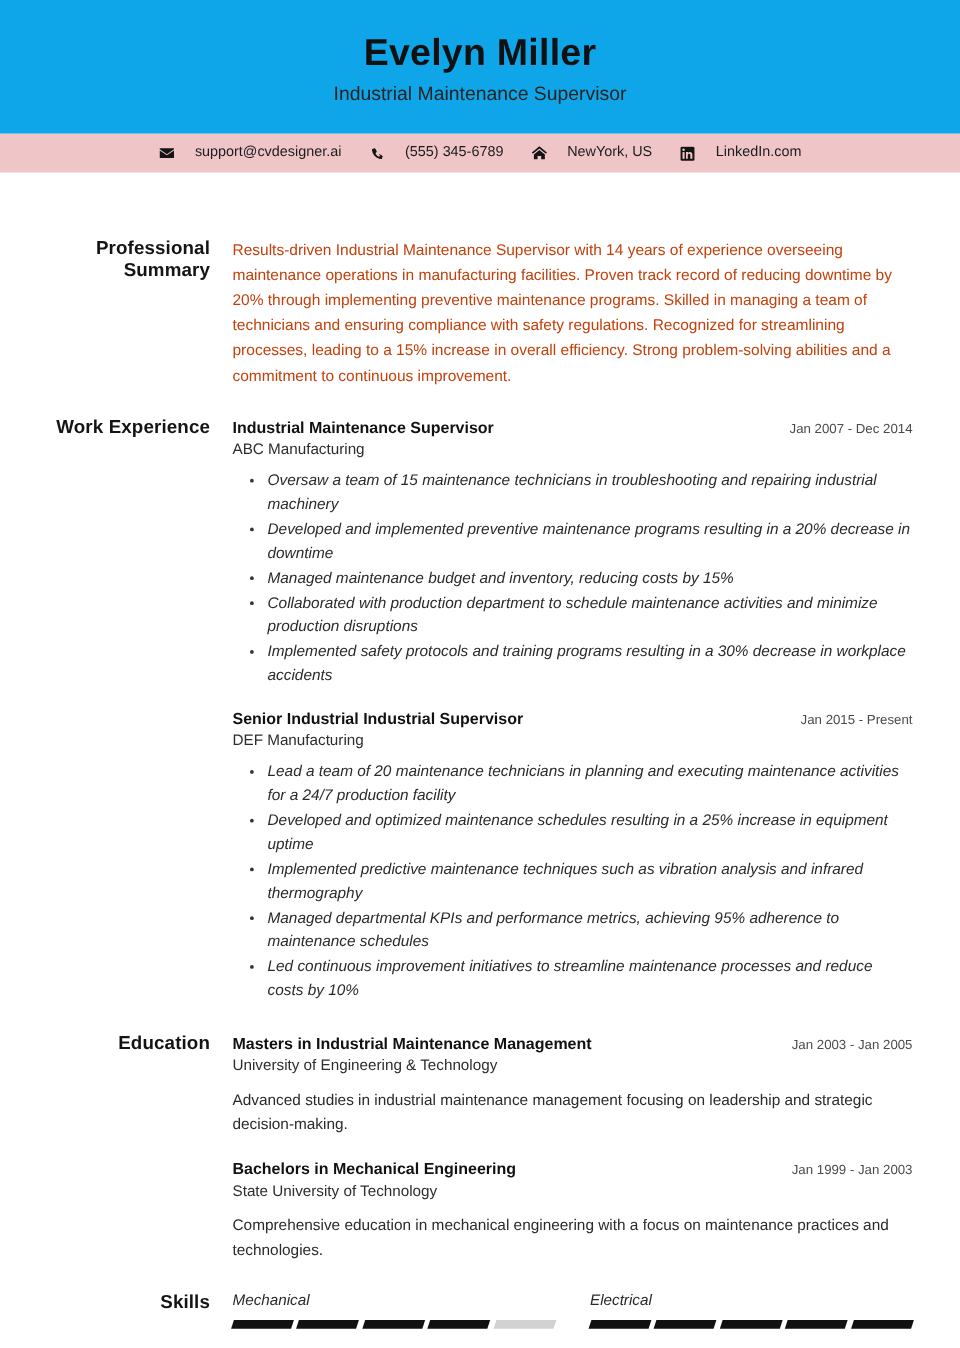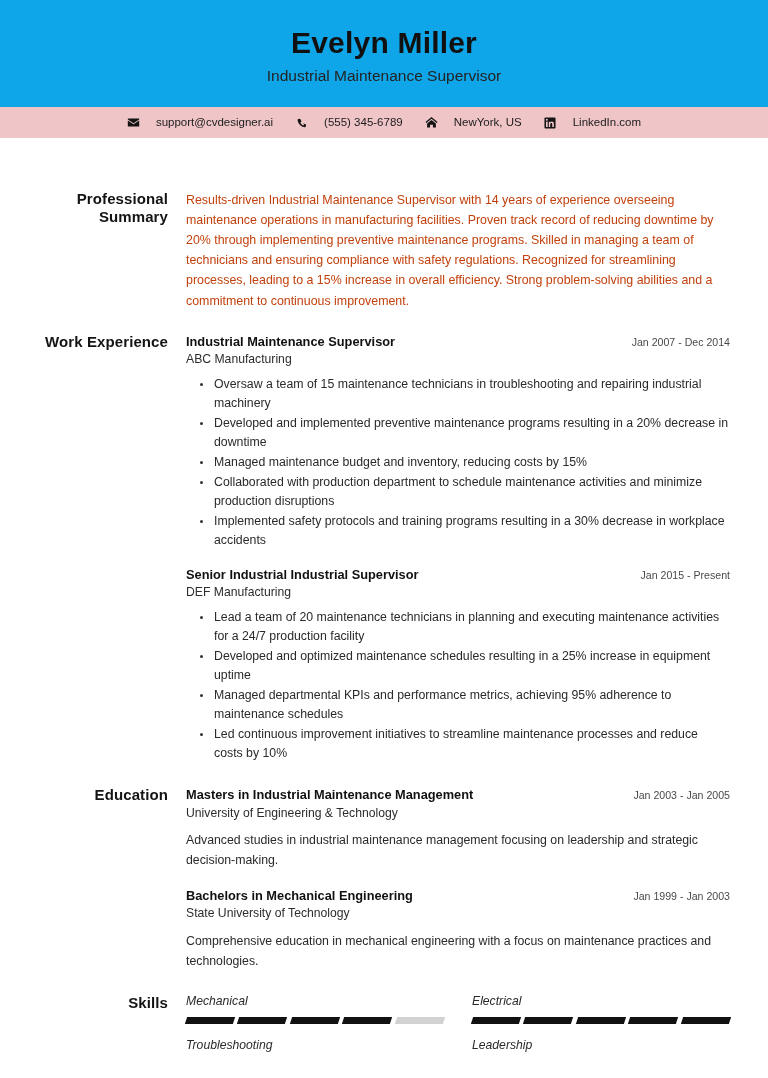--- a/index.html
+++ b/index.html
@@ -135,20 +135,21 @@
     font-size: 12.3px;
     line-height: 1.62;
     color: #2a2a2a;
     margin-top: 9px;
   }
 
   ul.bullets {
     margin: 6px 0 0 0;
     padding-left: 26px;
     list-style: none;
+    font-style: italic;
   }
   ul.bullets li {
     position: relative;
     font-size: 12.3px;
     line-height: 1.55;
     color: #2a2a2a;
     margin-bottom: 1px;
     padding-left: 2px;
   }
   ul.bullets li::before {
@@ -267,20 +268,21 @@
         </div>
         <div class="entry">
           <div class="entry-head">
             <div class="entry-title">Senior Industrial Industrial Supervisor</div>
             <div class="entry-date">Jan 2015 - Present</div>
           </div>
           <div class="entry-org">DEF Manufacturing</div>
           <ul class="bullets">
             <li>Lead a team of 20 maintenance technicians in planning and executing maintenance activities for a 24/7 production facility</li>
             <li>Developed and optimized maintenance schedules resulting in a 25% increase in equipment uptime</li>
+            <li>Implemented predictive maintenance techniques such as vibration analysis and infrared thermography</li>
             <li>Managed departmental KPIs and performance metrics, achieving 95% adherence to maintenance schedules</li>
             <li>Led continuous improvement initiatives to streamline maintenance processes and reduce costs by 10%</li>
           </ul>
         </div>
       </div>
   </div>
 
   <div class="section">
     <div class="sec-label">Education</div>
     <div class="sec-body" id="education-list">

